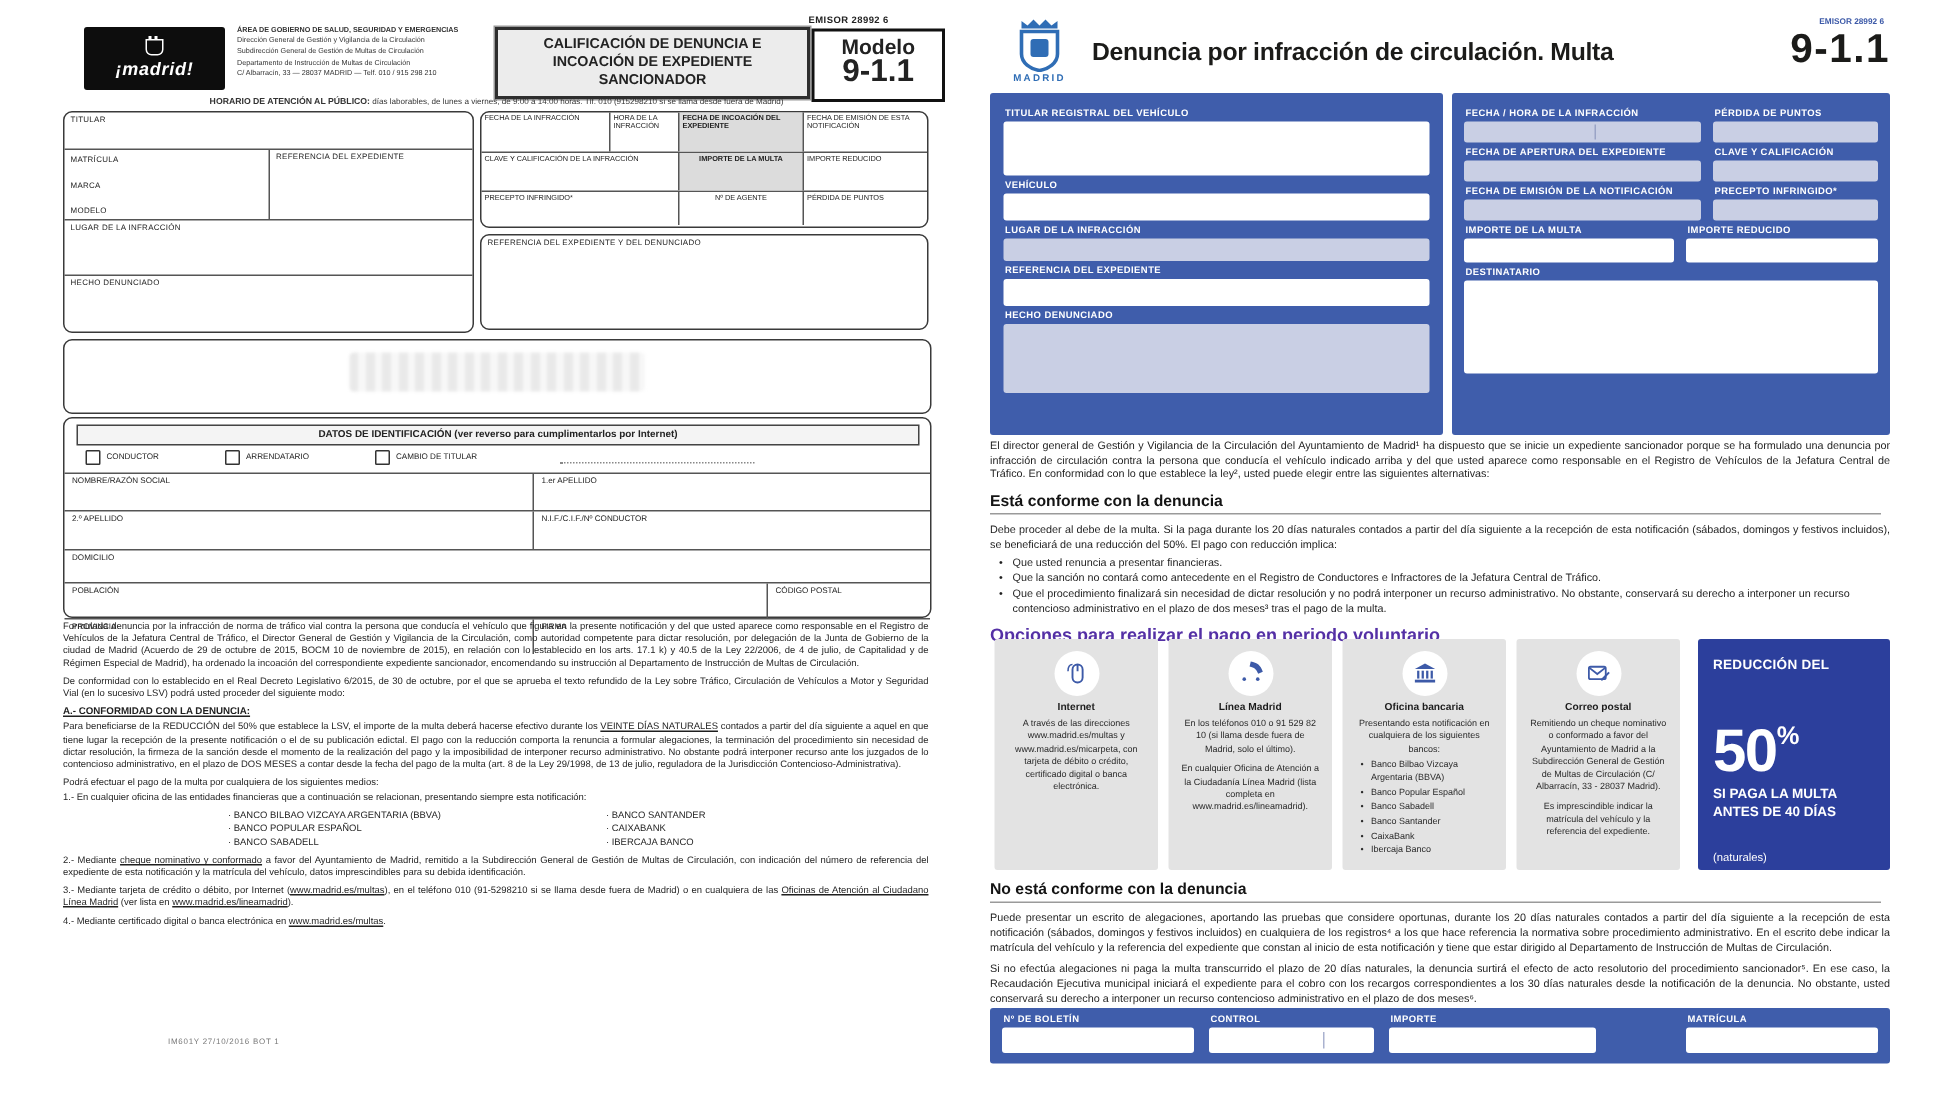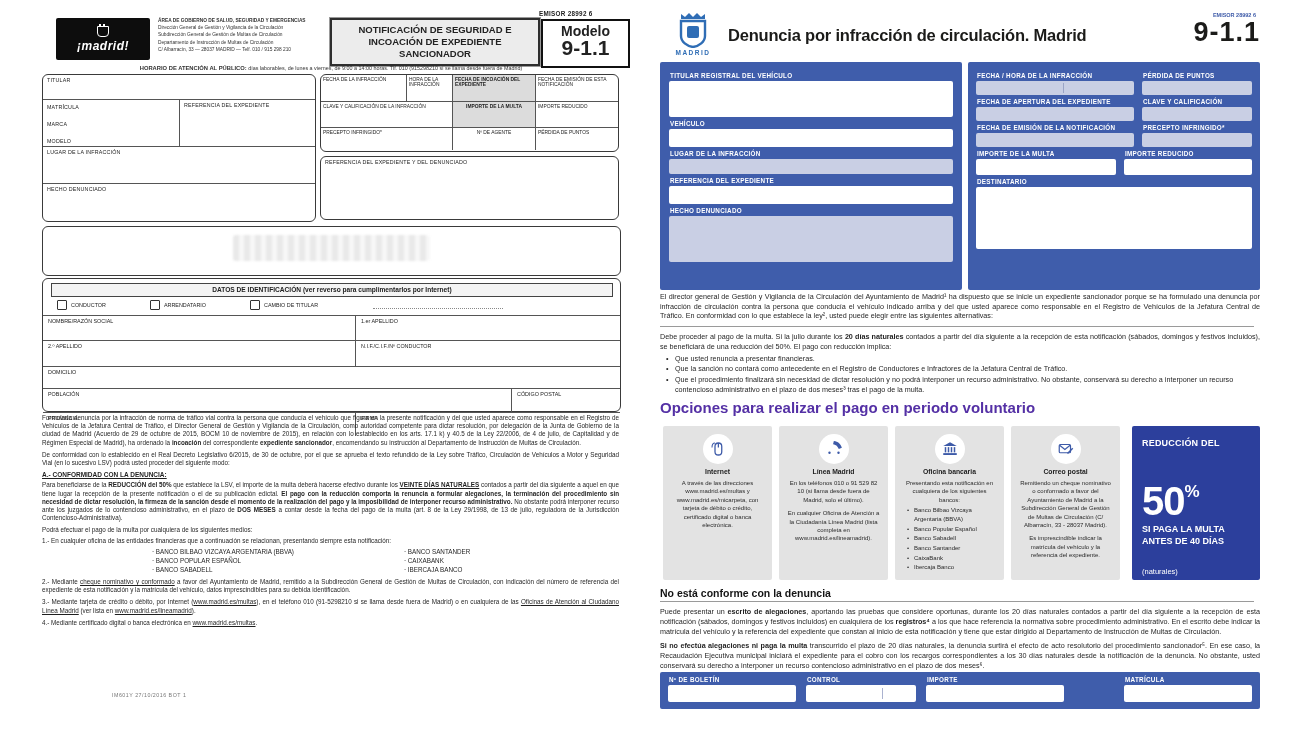--- a/index.html
+++ b/index.html
@@ -1,17 +1,17 @@
 <!DOCTYPE html>
 <html><head>
 <meta charset="utf-8">
 <style>
   html,body{margin:0;padding:0;background:#fff;}
   body{width:1300px;height:731px;position:relative;font-family:"Liberation Sans",sans-serif;color:#1c1c1c;overflow:hidden;}
-  .b{font-weight:bold;} .u{text-decoration:underline;}
+  .b{font-weight:normal;} .u{text-decoration:underline;}
 
   
   #pageL{position:absolute;left:40px;top:8px;width:582px;height:706px;color:#222;}
   .l-logo{position:absolute;left:16px;top:10px;width:94px;height:42px;background:#0d0d0d;color:#fff;display:flex;flex-direction:column;align-items:center;justify-content:center;border-radius:2px;}
   .l-logo .crest{width:10px;height:9px;border:1px solid #fff;border-radius:0 0 4px 4px;margin-bottom:2px;position:relative;}
   .l-logo .crest:before{content:"";position:absolute;left:1px;top:-3px;width:6px;height:2px;border-top:2px dotted #fff;}
   .l-logo .txt{font-style:italic;font-weight:bold;font-size:12px;letter-spacing:.5px;}
   .l-org{position:absolute;left:118px;top:9px;width:172px;font-size:4.8px;line-height:1.5;color:#333;}
   .l-org .first{font-weight:bold;}
   .l-titlebox{position:absolute;left:290px;top:10px;width:206px;height:44px;border:2px solid #2e2e2e;outline:1px solid #999;background:#ececec;display:flex;flex-direction:column;align-items:center;justify-content:center;text-align:center;font-weight:bold;font-size:9.5px;line-height:1.25;}
@@ -78,21 +78,21 @@
   .splitmark{position:relative;}
   .splitmark:after{content:"";position:absolute;left:55%;top:2px;bottom:2px;border-left:1px solid #9aa4c6;}
 
   #rText{position:absolute;left:0;top:286px;width:600px;font-size:7.2px;line-height:1.35;color:#1f1f1f;text-align:justify;}
   #rText p{margin:0 0 5px 0;}
   .rhead{font-size:10.5px;font-weight:bold;color:#141414;margin:6px 0 1px 0;text-align:left;}
   .rule{border-bottom:1px solid #9a9a9a;margin:1px 0 5px 0;width:99%;}
   .bullets{margin:0 0 4px 6px;}
   .bullet{position:relative;padding-left:9px;margin-bottom:1px;text-align:left;}
   .bullet:before{content:"•";position:absolute;left:0;top:0;}
-  .opciones{font-size:15px;font-weight:bold;color:#5430a5;margin-top:4px;}
+  .opciones{font-size:12px;font-weight:bold;color:#5430a5;margin-top:4px;}
 
   #rCards{position:absolute;left:0;top:420px;height:123px;width:600px;}
   .card{position:absolute;top:0;width:109px;height:154px;background:#e3e3e3;border-radius:2px;text-align:center;box-sizing:border-box;padding-top:8px;}
   .icircle{width:30px;height:30px;border-radius:50%;background:#fff;margin:0 auto 4px auto;display:flex;align-items:center;justify-content:center;}
   .ctitle{font-weight:bold;font-size:6.8px;margin-bottom:4px;color:#1c1c1c;}
   .ctext{font-size:6px;line-height:1.4;padding:0 8px;color:#2a2a2a;}
   .cbanks{font-size:6px;line-height:1.45;text-align:left;padding:2px 6px 0 12px;color:#2a2a2a;}
   .cbanks .bullet{padding-left:7px;}
   #discount{position:absolute;left:472px;top:0;width:128px;height:154px;background:#2c3f9c;border-radius:2px;color:#fff;box-sizing:border-box;padding:12px 10px;text-align:left;}
   #discount .d1{font-size:9px;font-weight:bold;letter-spacing:.2px;}
@@ -124,21 +124,21 @@
 
   <div class="l-org">
     <div class="first">ÁREA DE GOBIERNO DE SALUD, SEGURIDAD Y EMERGENCIAS</div>
     <div>Dirección General de Gestión y Vigilancia de la Circulación</div>
     <div>Subdirección General de Gestión de Multas de Circulación</div>
     <div>Departamento de Instrucción de Multas de Circulación</div>
     <div>C/ Albarracín, 33 — 28037 MADRID — Telf. 010 / 915 298 210</div>
   </div>
 
   <div class="l-titlebox">
-    <div>NOTIFICACIÓN DE SEGURIDAD E</div>
+    <div>CALIFICACIÓN DE DENUNCIA E</div>
     <div>INCOACIÓN DE EXPEDIENTE</div>
     <div>SANCIONADOR</div>
   </div>
 
   <div class="l-emisor">EMISOR 28992 6</div>
   <div class="l-modelo">
     <div class="m1">Modelo</div>
     <div class="m2">9-1.1</div>
   </div>
 
@@ -268,21 +268,21 @@
 
   <div class="r-crest">
     <svg class="ic" width="34" height="38" viewBox="0 0 34 38" style="margin:0 auto;">
       <path d="M5 9 L5 4 L9 7 L13 3 L17 7 L21 3 L25 7 L29 4 L29 9 Z" fill="#2f6db5"></path>
       <path d="M5 11 H29 V26 C29 32 23 36 17 37 C11 36 5 32 5 26 Z" fill="none" stroke="#2f6db5" stroke-width="2.4"></path>
       <rect x="11" y="16" width="12" height="12" rx="2" fill="#2f6db5"></rect>
     </svg>
     <div class="madrid">MADRID</div>
   </div>
 
-  <div class="r-title">Denuncia por infracción de circulación. Madrid</div>
+  <div class="r-title">Denuncia por infracción de circulación. Multa</div>
   <div class="r-emisor">EMISOR 28992 6</div>
   <div class="r-code">9-1.1</div>
 
   <div class="bluecol" id="bcolL">
     <div class="blab">TITULAR REGISTRAL DEL VEHÍCULO</div>
     <div class="binp" style="height:36px;"></div>
     <div class="blab">VEHÍCULO</div>
     <div class="binp" style="height:18px;"></div>
     <div class="blab">LUGAR DE LA INFRACCIÓN</div>
     <div class="binp lav" style="height:15px;"></div>
@@ -332,22 +332,23 @@
         <div class="blab">IMPORTE REDUCIDO</div>
         <div class="binp" style="height:16px;"></div>
       </div>
     </div>
     <div class="blab">DESTINATARIO</div>
     <div class="binp" style="height:62px;"></div>
   </div>
 
   <div id="rText">
     <p>El director general de Gestión y Vigilancia de la Circulación del Ayuntamiento de Madrid¹ ha dispuesto que se inicie un expediente sancionador porque se ha formulado una denuncia por infracción de circulación contra la persona que conducía el vehículo indicado arriba y del que usted aparece como responsable en el Registro de Vehículos de la Jefatura Central de Tráfico. En conformidad con lo que establece la ley², usted puede elegir entre las siguientes alternativas:</p>
+    <div class="rhead">Está conforme con la denuncia</div>
     <div class="rule"></div>
-    <p style="margin-bottom:2px;"><span>Debe proceder al pago de la multa. Si la julio durante los </span><span class="b">20 días naturales</span><span> contados a partir del día siguiente a la recepción de esta notificación (sábados, domingos y festivos incluidos), se beneficiará de una reducción del 50%. El pago con reducción implica:</span></p>
+    <p style="margin-bottom:2px;"><span>Debe proceder al debe de la multa. Si la paga durante los </span><span class="b">20 días naturales</span><span> contados a partir del día siguiente a la recepción de esta notificación (sábados, domingos y festivos incluidos), se beneficiará de una reducción del 50%. El pago con reducción implica:</span></p>
     <div class="bullets">
       <div class="bullet">Que usted renuncia a presentar financieras.</div>
       <div class="bullet">Que la sanción no contará como antecedente en el Registro de Conductores e Infractores de la Jefatura Central de Tráfico.</div>
       <div class="bullet">Que el procedimiento finalizará sin necesidad de dictar resolución y no podrá interponer un recurso administrativo. No obstante, conservará su derecho a interponer un recurso contencioso administrativo en el plazo de dos meses³ tras el pago de la multa.</div>
     </div>
     <div class="opciones">Opciones para realizar el pago en periodo voluntario</div>
   </div>
 
   <div id="rCards">
     <div class="card" style="left:3px;">

